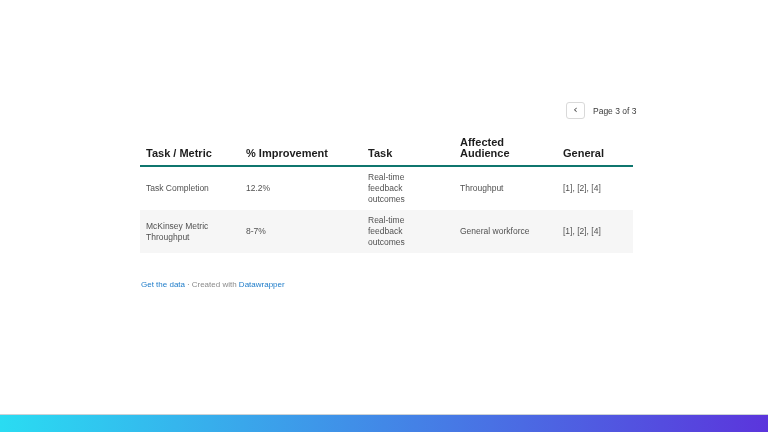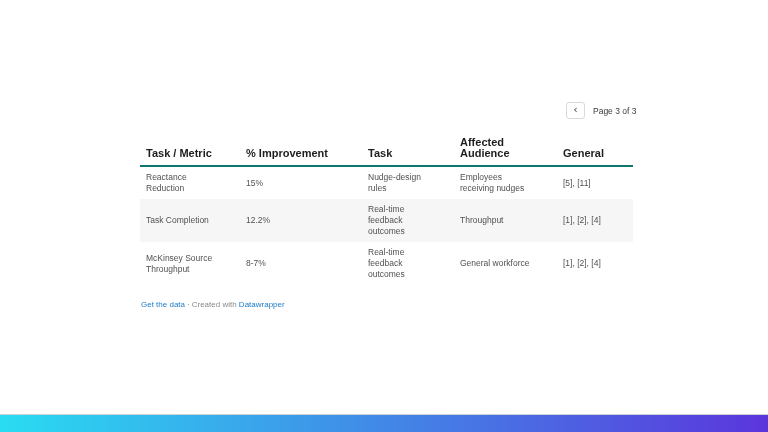--- a/index.html
+++ b/index.html
@@ -46,21 +46,21 @@
   }
   .dw-table td {
     font-size: 8.5px; color: #515151;
     text-align: left; vertical-align: middle;
     padding: 5px 6px; line-height: 11px; white-space: pre-line;
   }
   .dw-table tbody tr:nth-child(even) { background: #f6f6f6; }
 
   
   .footer {
-    position: absolute; left: 141px; top: 300px;
+    position: absolute; left: 141px; top: 280px;
     font-size: 8px; color: #8a8a8a; line-height: 10px;
   }
   .footer a { color: #1e7cc9; text-decoration: none; cursor: pointer; }
   .footer .sep { color: #8a8a8a; padding: 0 2px; }
 
   
   .bottom-bar {
     position: absolute; left: 0; top: 414px; width: 768px; height: 18px;
     border-top: 1px solid #ccd2d6;
     background: linear-gradient(90deg, #2adcf2 0%, #4288e7 50%, #5b35dc 100%);
@@ -91,40 +91,30 @@
         <th>Task / Metric</th>
         <th>% Improvement</th>
         <th>Task</th>
         <th>Affected
 Audience</th>
         <th>General</th>
       </tr>
     </thead>
     <tbody>
       <tr>
-        <td>Reactance
-Reduction</td>
-        <td>15%</td>
-        <td>Nudge-design
-rules</td>
-        <td>Employees
-receiving nudges</td>
-        <td>[5], [11]</td>
-      </tr>
-      <tr>
         <td>Task Completion</td>
         <td>12.2%</td>
         <td>Real-time
 feedback
 outcomes</td>
         <td>Throughput</td>
         <td>[1], [2], [4]</td>
       </tr>
       <tr>
-        <td>McKinsey Source
+        <td>McKinsey Metric
 Throughput</td>
         <td>8-7%</td>
         <td>Real-time
 feedback
 outcomes</td>
         <td>General workforce</td>
         <td>[1], [2], [4]</td>
       </tr>
     </tbody>
   </table>

